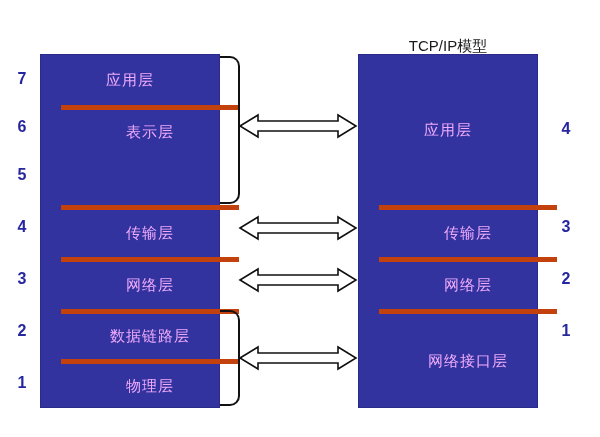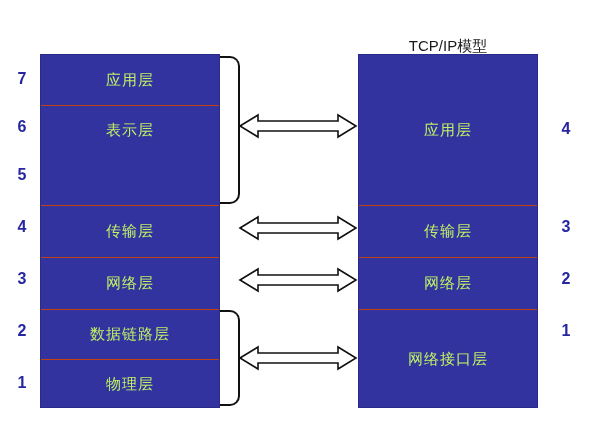--- a/index.html
+++ b/index.html
@@ -53,29 +53,30 @@
     left: 358px;
     top: 54px;
     width: 180px;
     height: 354px;
   }
   .layer {
     position: absolute;
     left: 0;
     width: 100%;
     box-sizing: border-box;
-    color: #bef264;
+    color: #f0abfc;
     font-size: 15px;
     display: flex;
     align-items: center;
     justify-content: center;
     letter-spacing: 1px;
   }
   .layer + .layer {
-    border-top: 1px solid #c2410c;
+    border-top: 5px solid #c2410c;
+    margin-left: 20px;
   }
   .num {
     position: absolute;
     color: #2626a0;
     font-size: 16px;
     font-weight: bold;
     text-align: center;
     width: 20px;
   }
   .brace {

